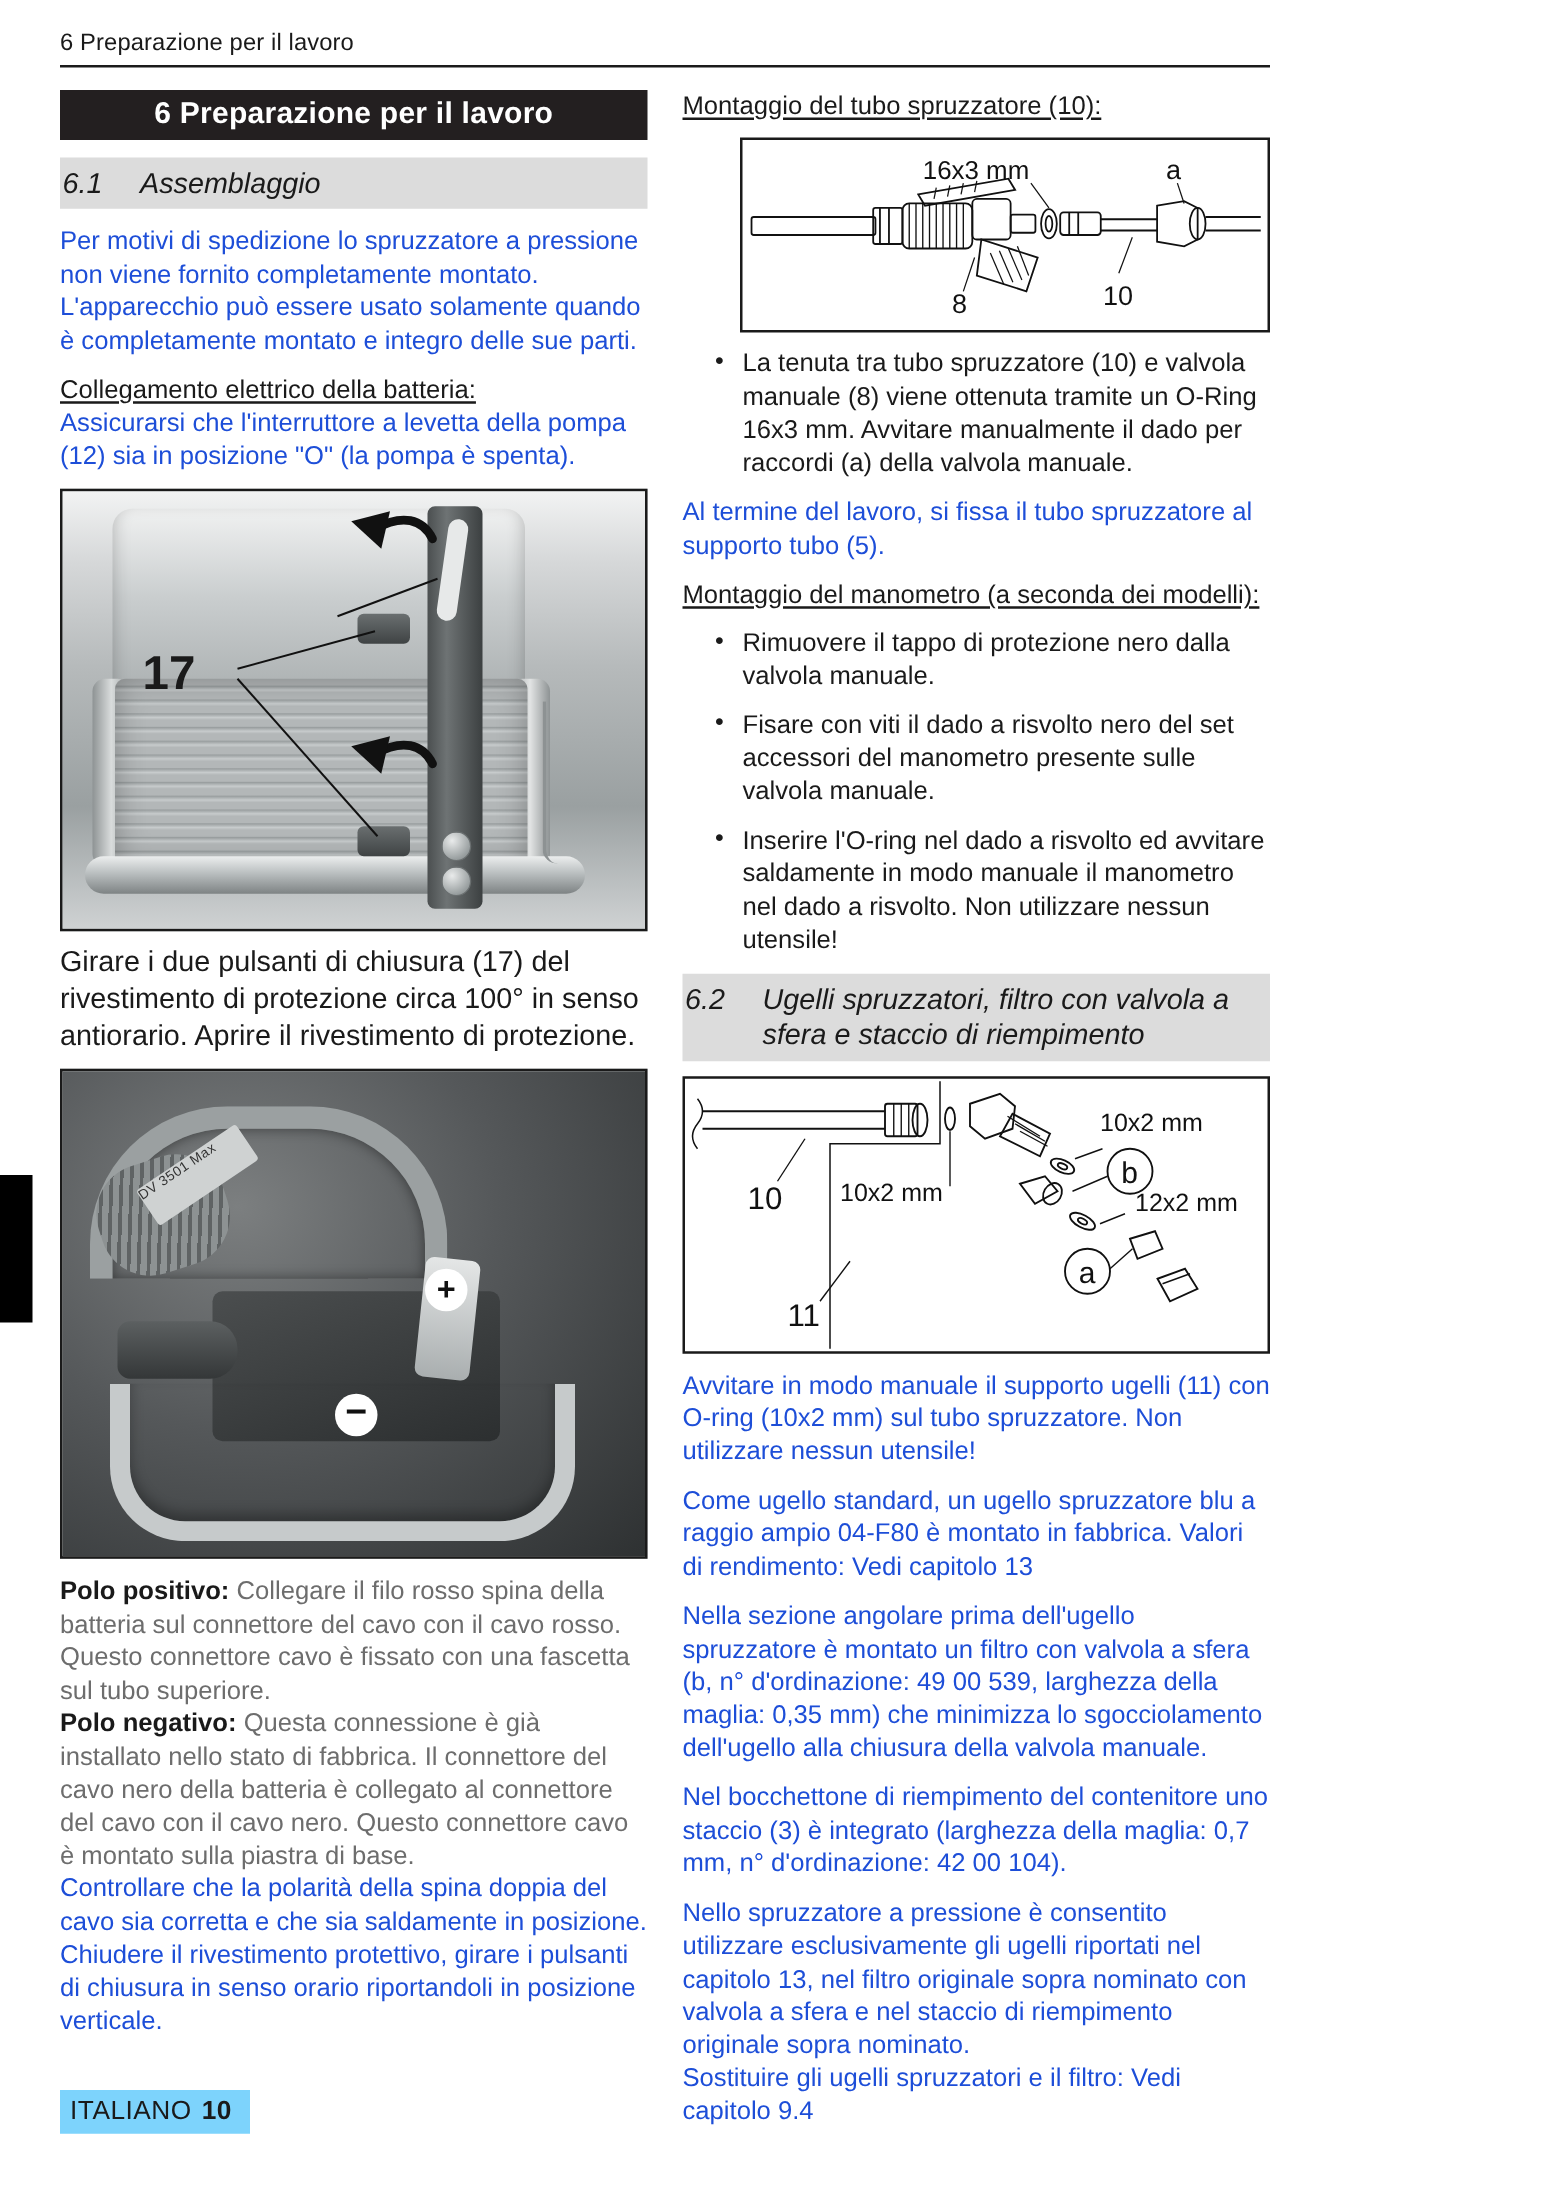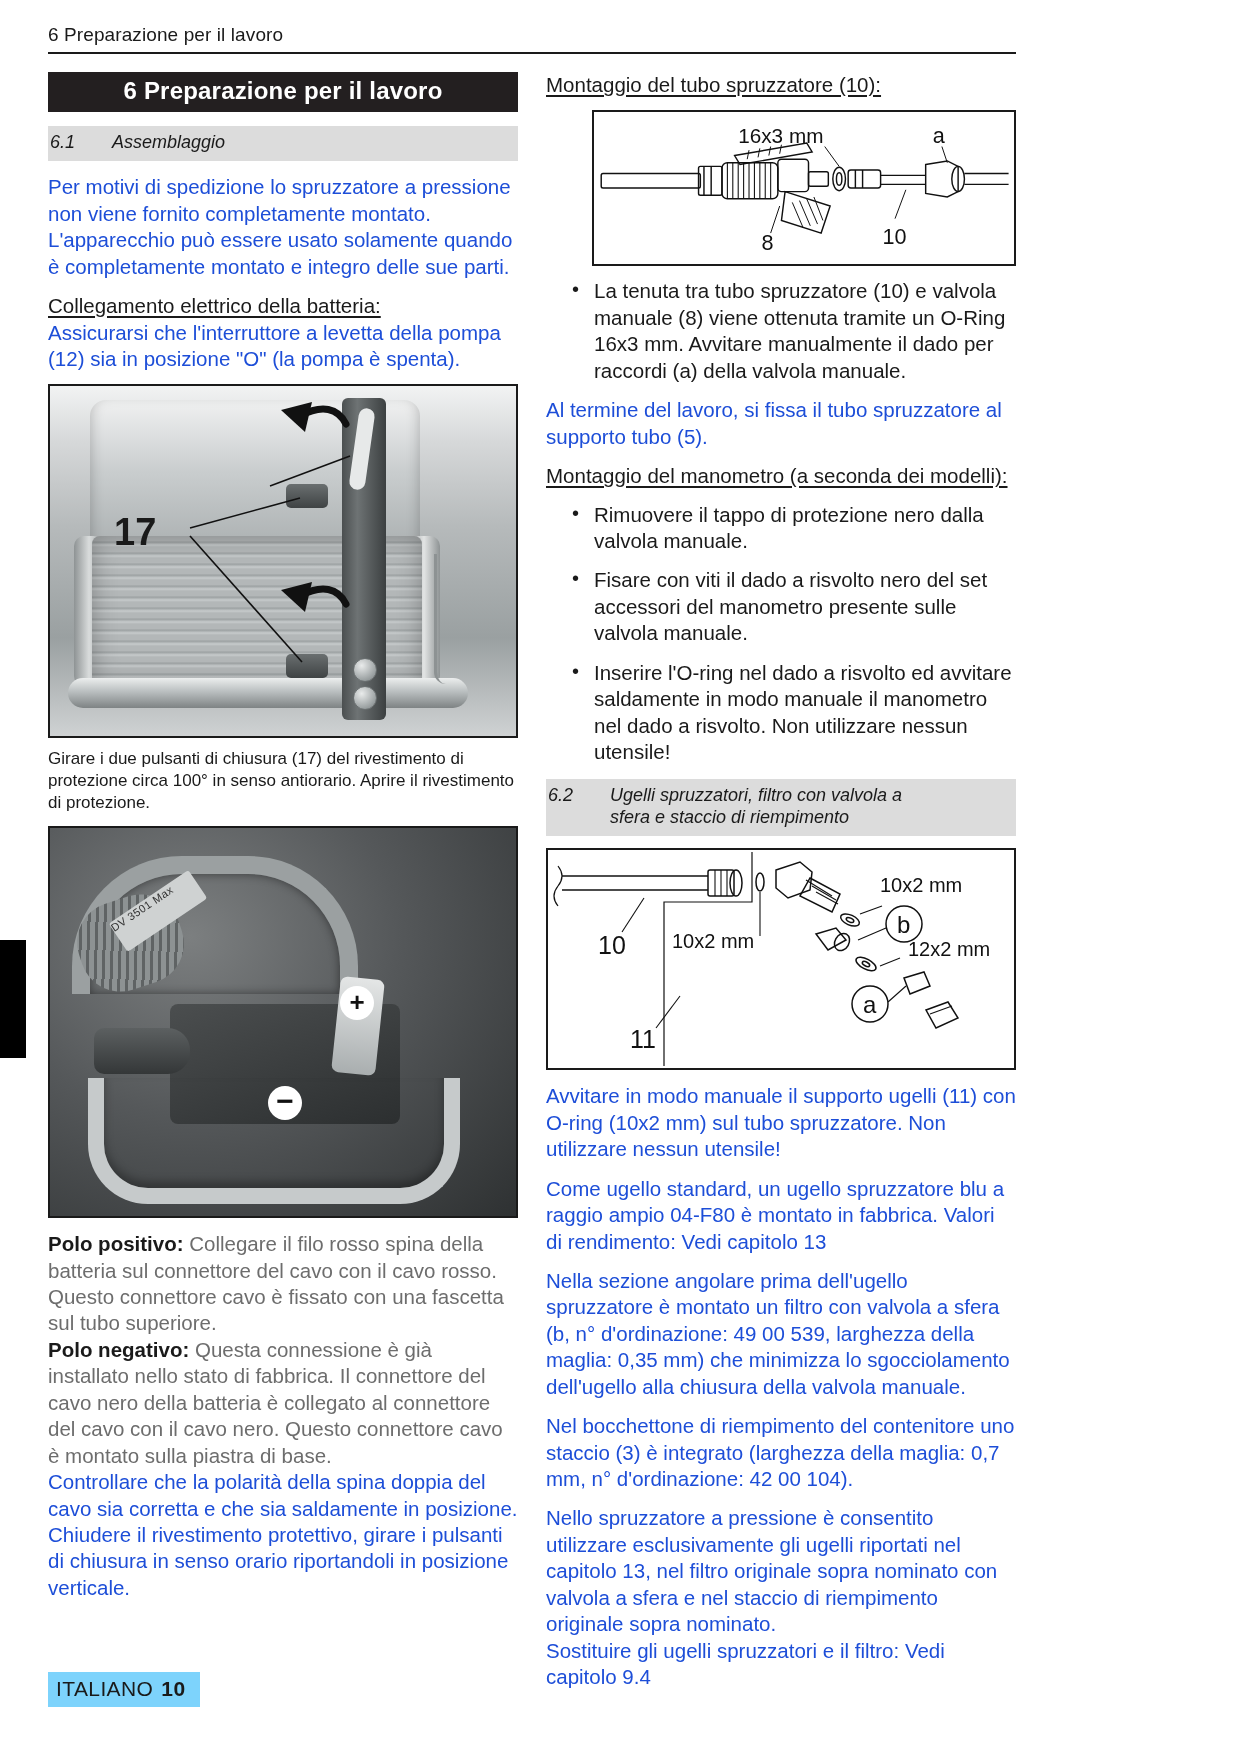--- a/index.html
+++ b/index.html
@@ -58,21 +58,21 @@
     font-size: 24px;
     font-weight: bold;
     text-align: center;
     padding: 6px 8px 8px 8px;
     line-height: 1.1;
     letter-spacing: 0.2px;
   }
   .sub-bar {
     background: #dcdcdc;
     color: #1a1a1a;
-    font-size: 18px;
+    font-size: 23px;
     font-style: italic;
     padding: 6px 0 7px 0;
     margin-top: 14px;
     display: flex;
     line-height: 1.22;
   }
   .sub-bar .num {
     width: 62px;
     flex: 0 0 62px;
     text-align: left;
@@ -261,21 +261,21 @@
   }
 
   
   .drawing { background: #ffffff; }
   .dw1 { height: 152px; margin-left: 46px; }
   .dw2 { height: 218px; }
   .dw svg { display: block; width: 100%; height: 100%; }
 
   
   .caption {
-    font-size: 17px;
+    font-size: 23px;
     line-height: 1.29;
     margin: 10px 0 0 0;
   }
 
   
   .thumb-tab {
     position: absolute;
     left: 0;
     top: 940px;
     width: 26px;

